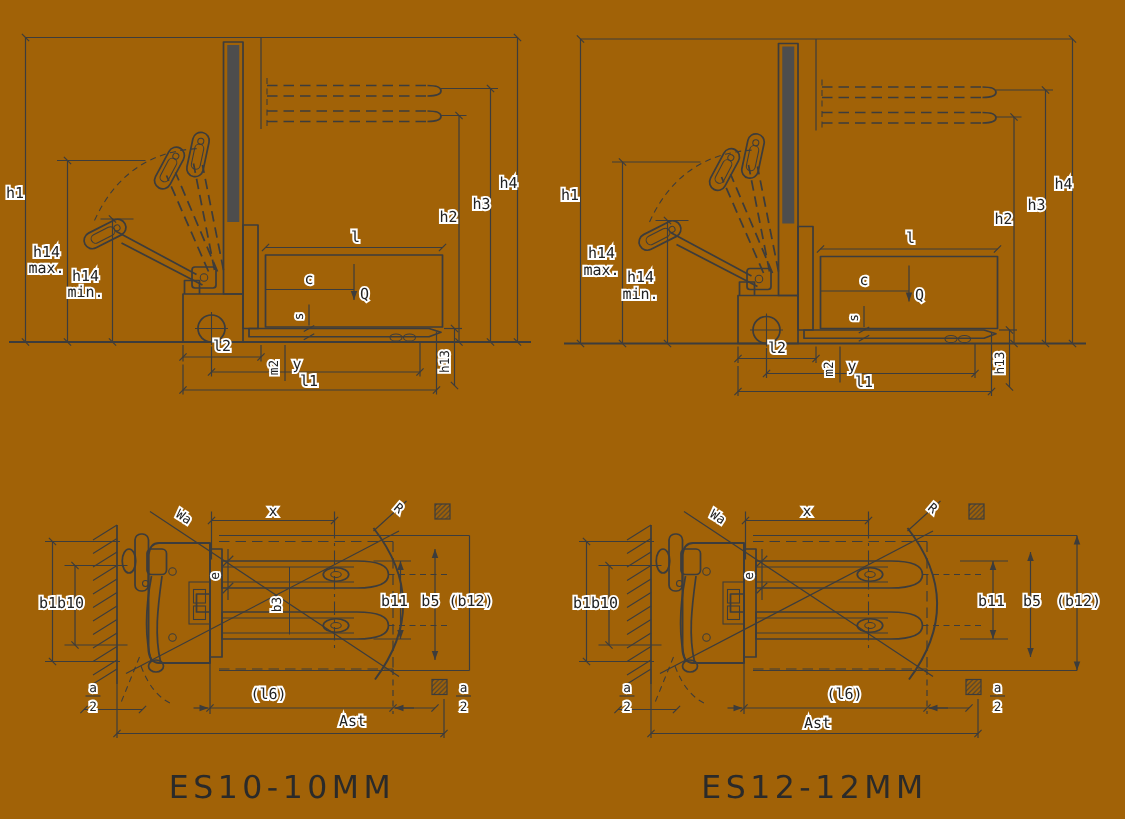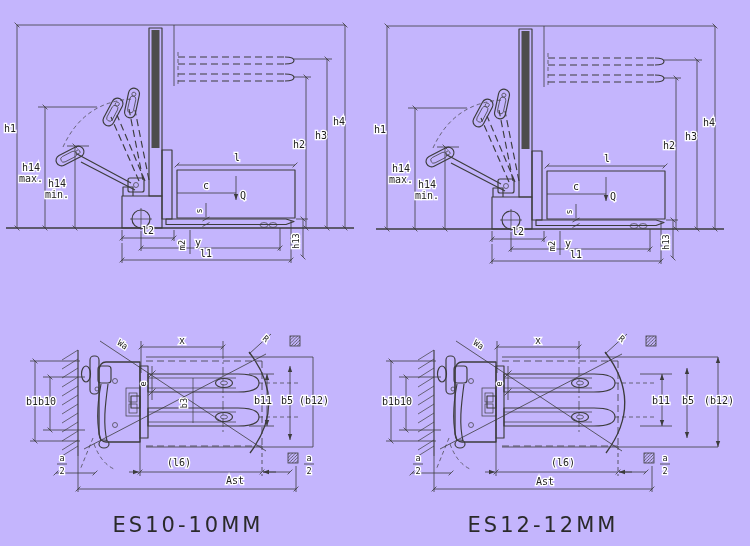--- a/index.html
+++ b/index.html
@@ -1,16 +1,16 @@
 <!DOCTYPE html>
 <html><head>
 <meta charset="utf-8">
 <style>
   html,body{margin:0;padding:0;background:#ffffff;}
-  #canvas{position:relative;width:750px;height:546px;background:#c4b5fd;overflow:hidden;}
+  #canvas{position:relative;width:750px;height:546px;background:#a16207;overflow:hidden;}
   svg{display:block;}
   .ol{stroke:#3c3c3c;fill:none;stroke-width:1.15;stroke-linejoin:round;}
   .ol2{stroke:#3c3c3c;fill:none;stroke-width:1.3;stroke-linejoin:round;}
   .dl{stroke:#3c3c3c;fill:none;stroke-width:0.8;}
   .thin{stroke:#3c3c3c;fill:none;stroke-width:0.7;}
   .dash{stroke-dasharray:7 4;}
   .dash2{stroke-dasharray:4 3;}
   .cl{stroke-dasharray:9 3 2 3;}
   .fillrect{fill:#4d4d4d;stroke:none;}
   .lbl{font-family:"DejaVu Sans Mono",monospace;font-size:10px;fill:#222222;

